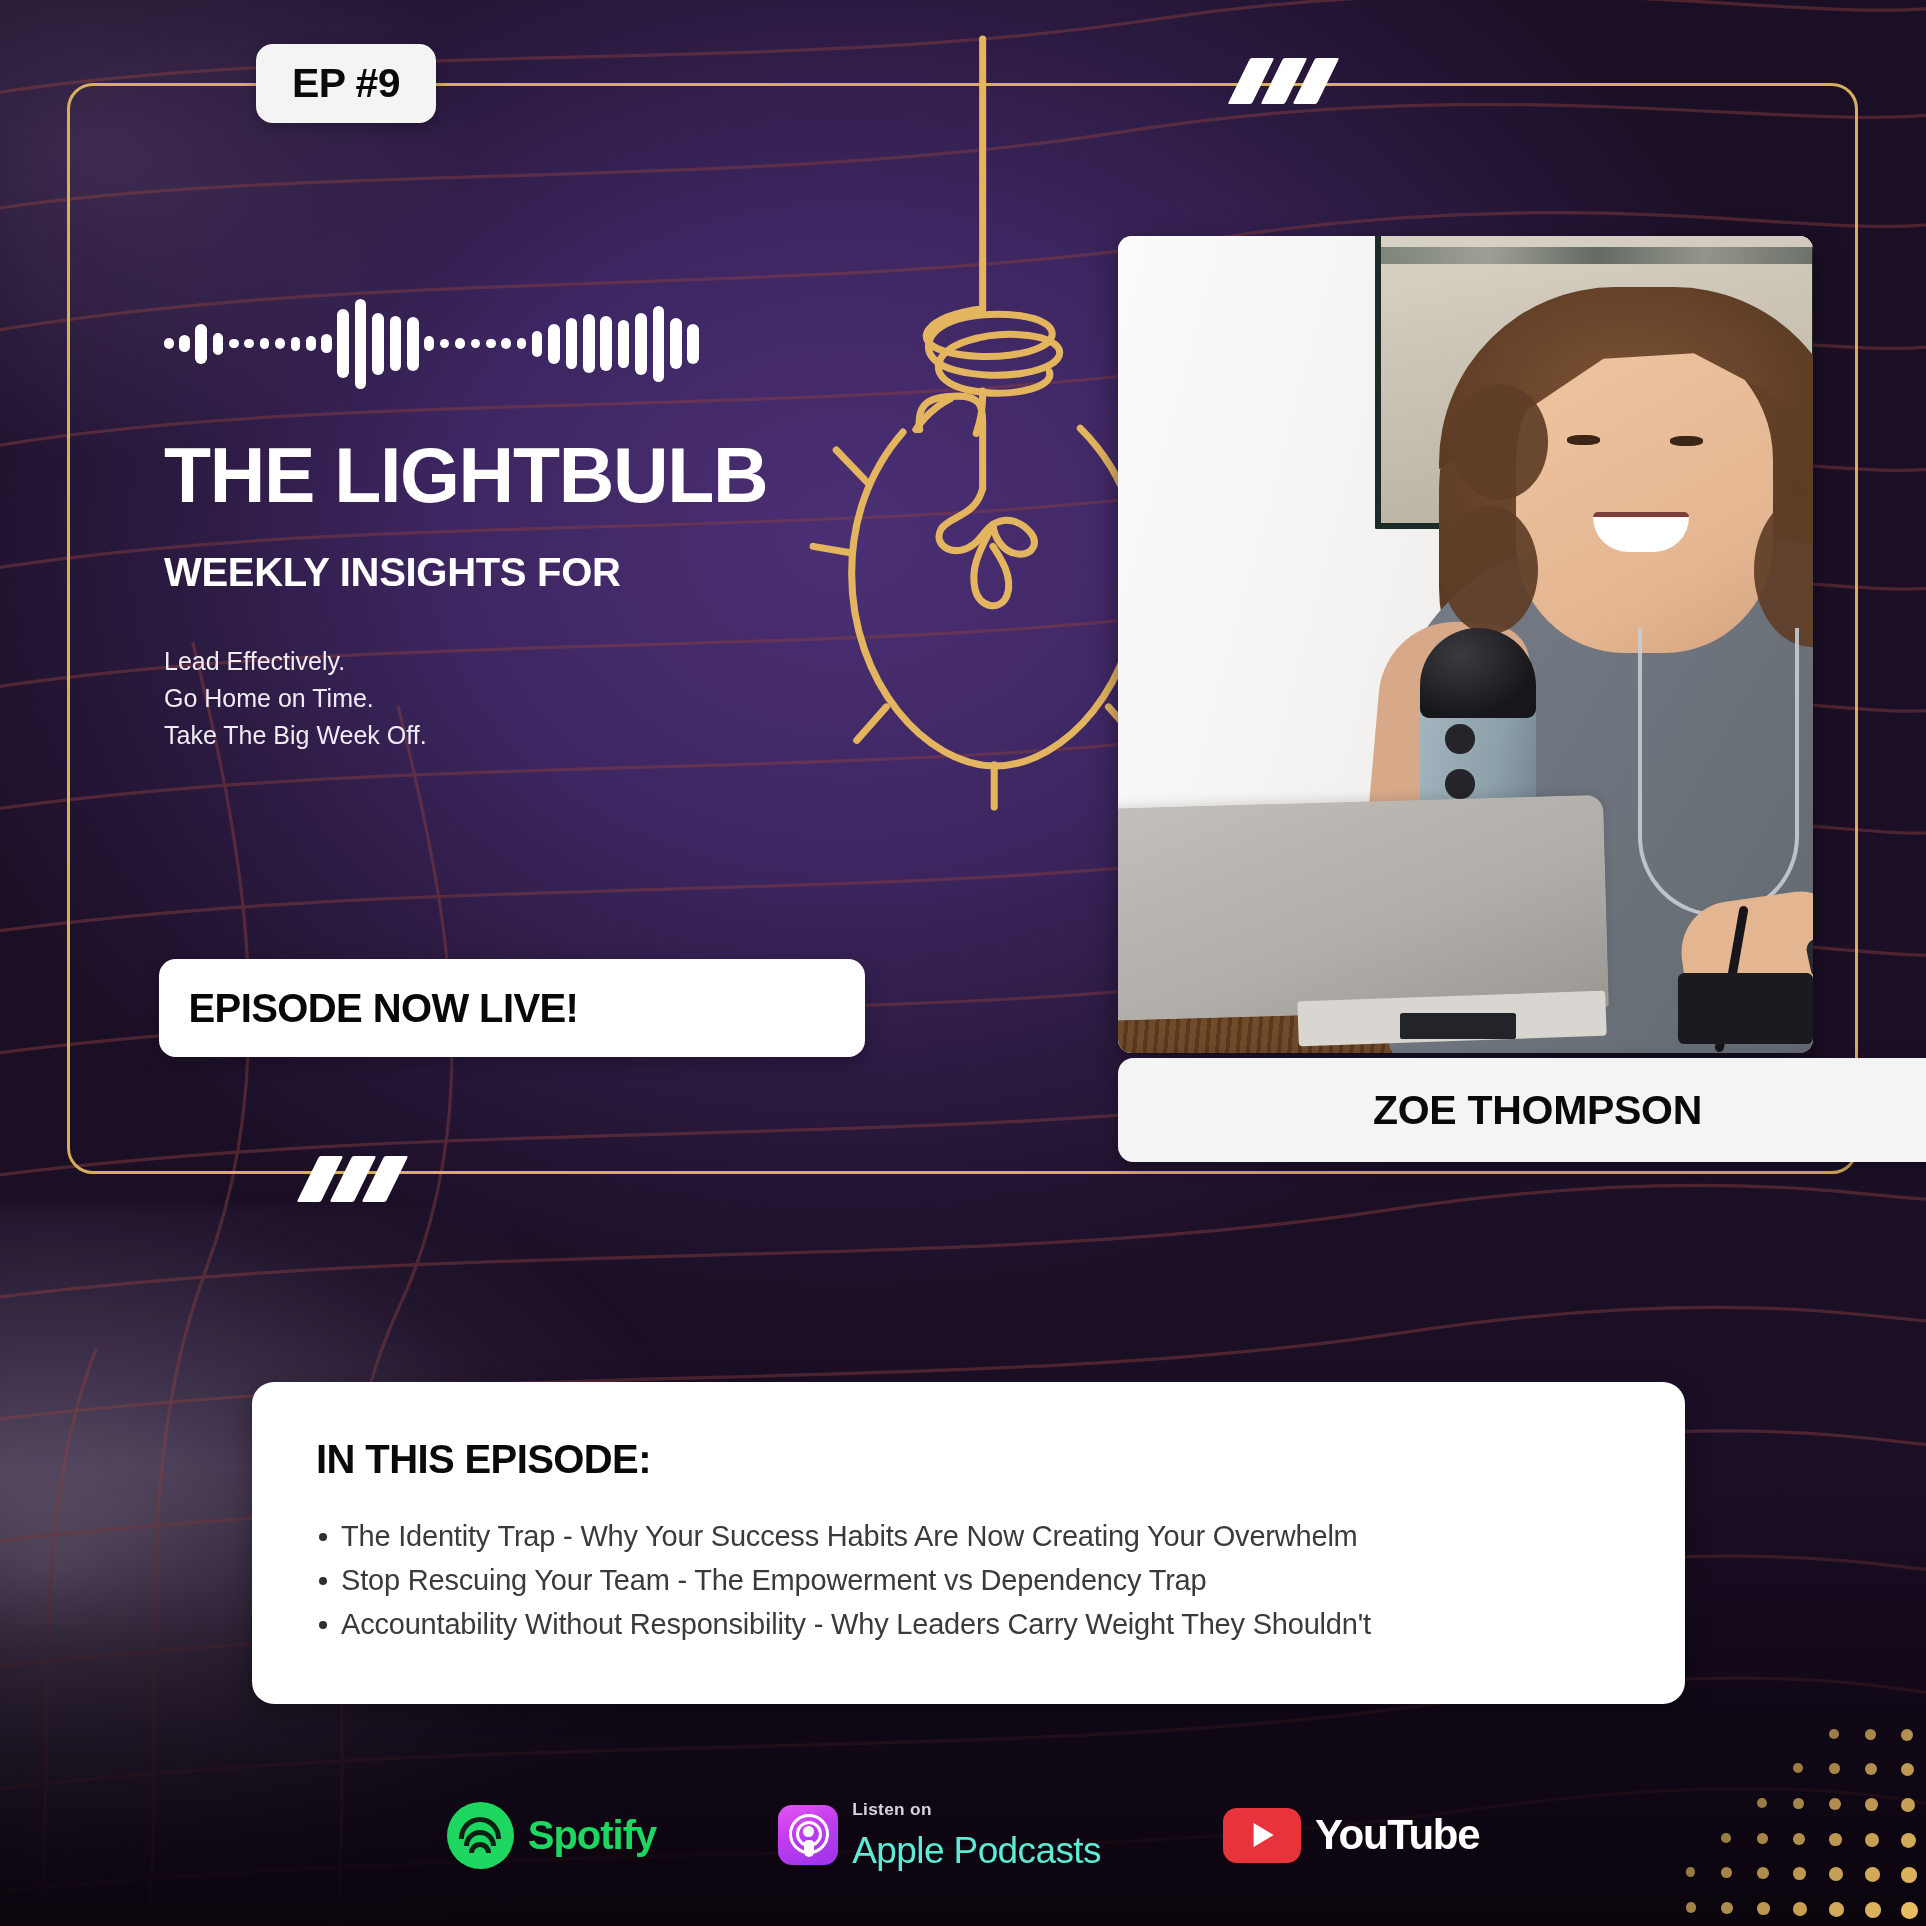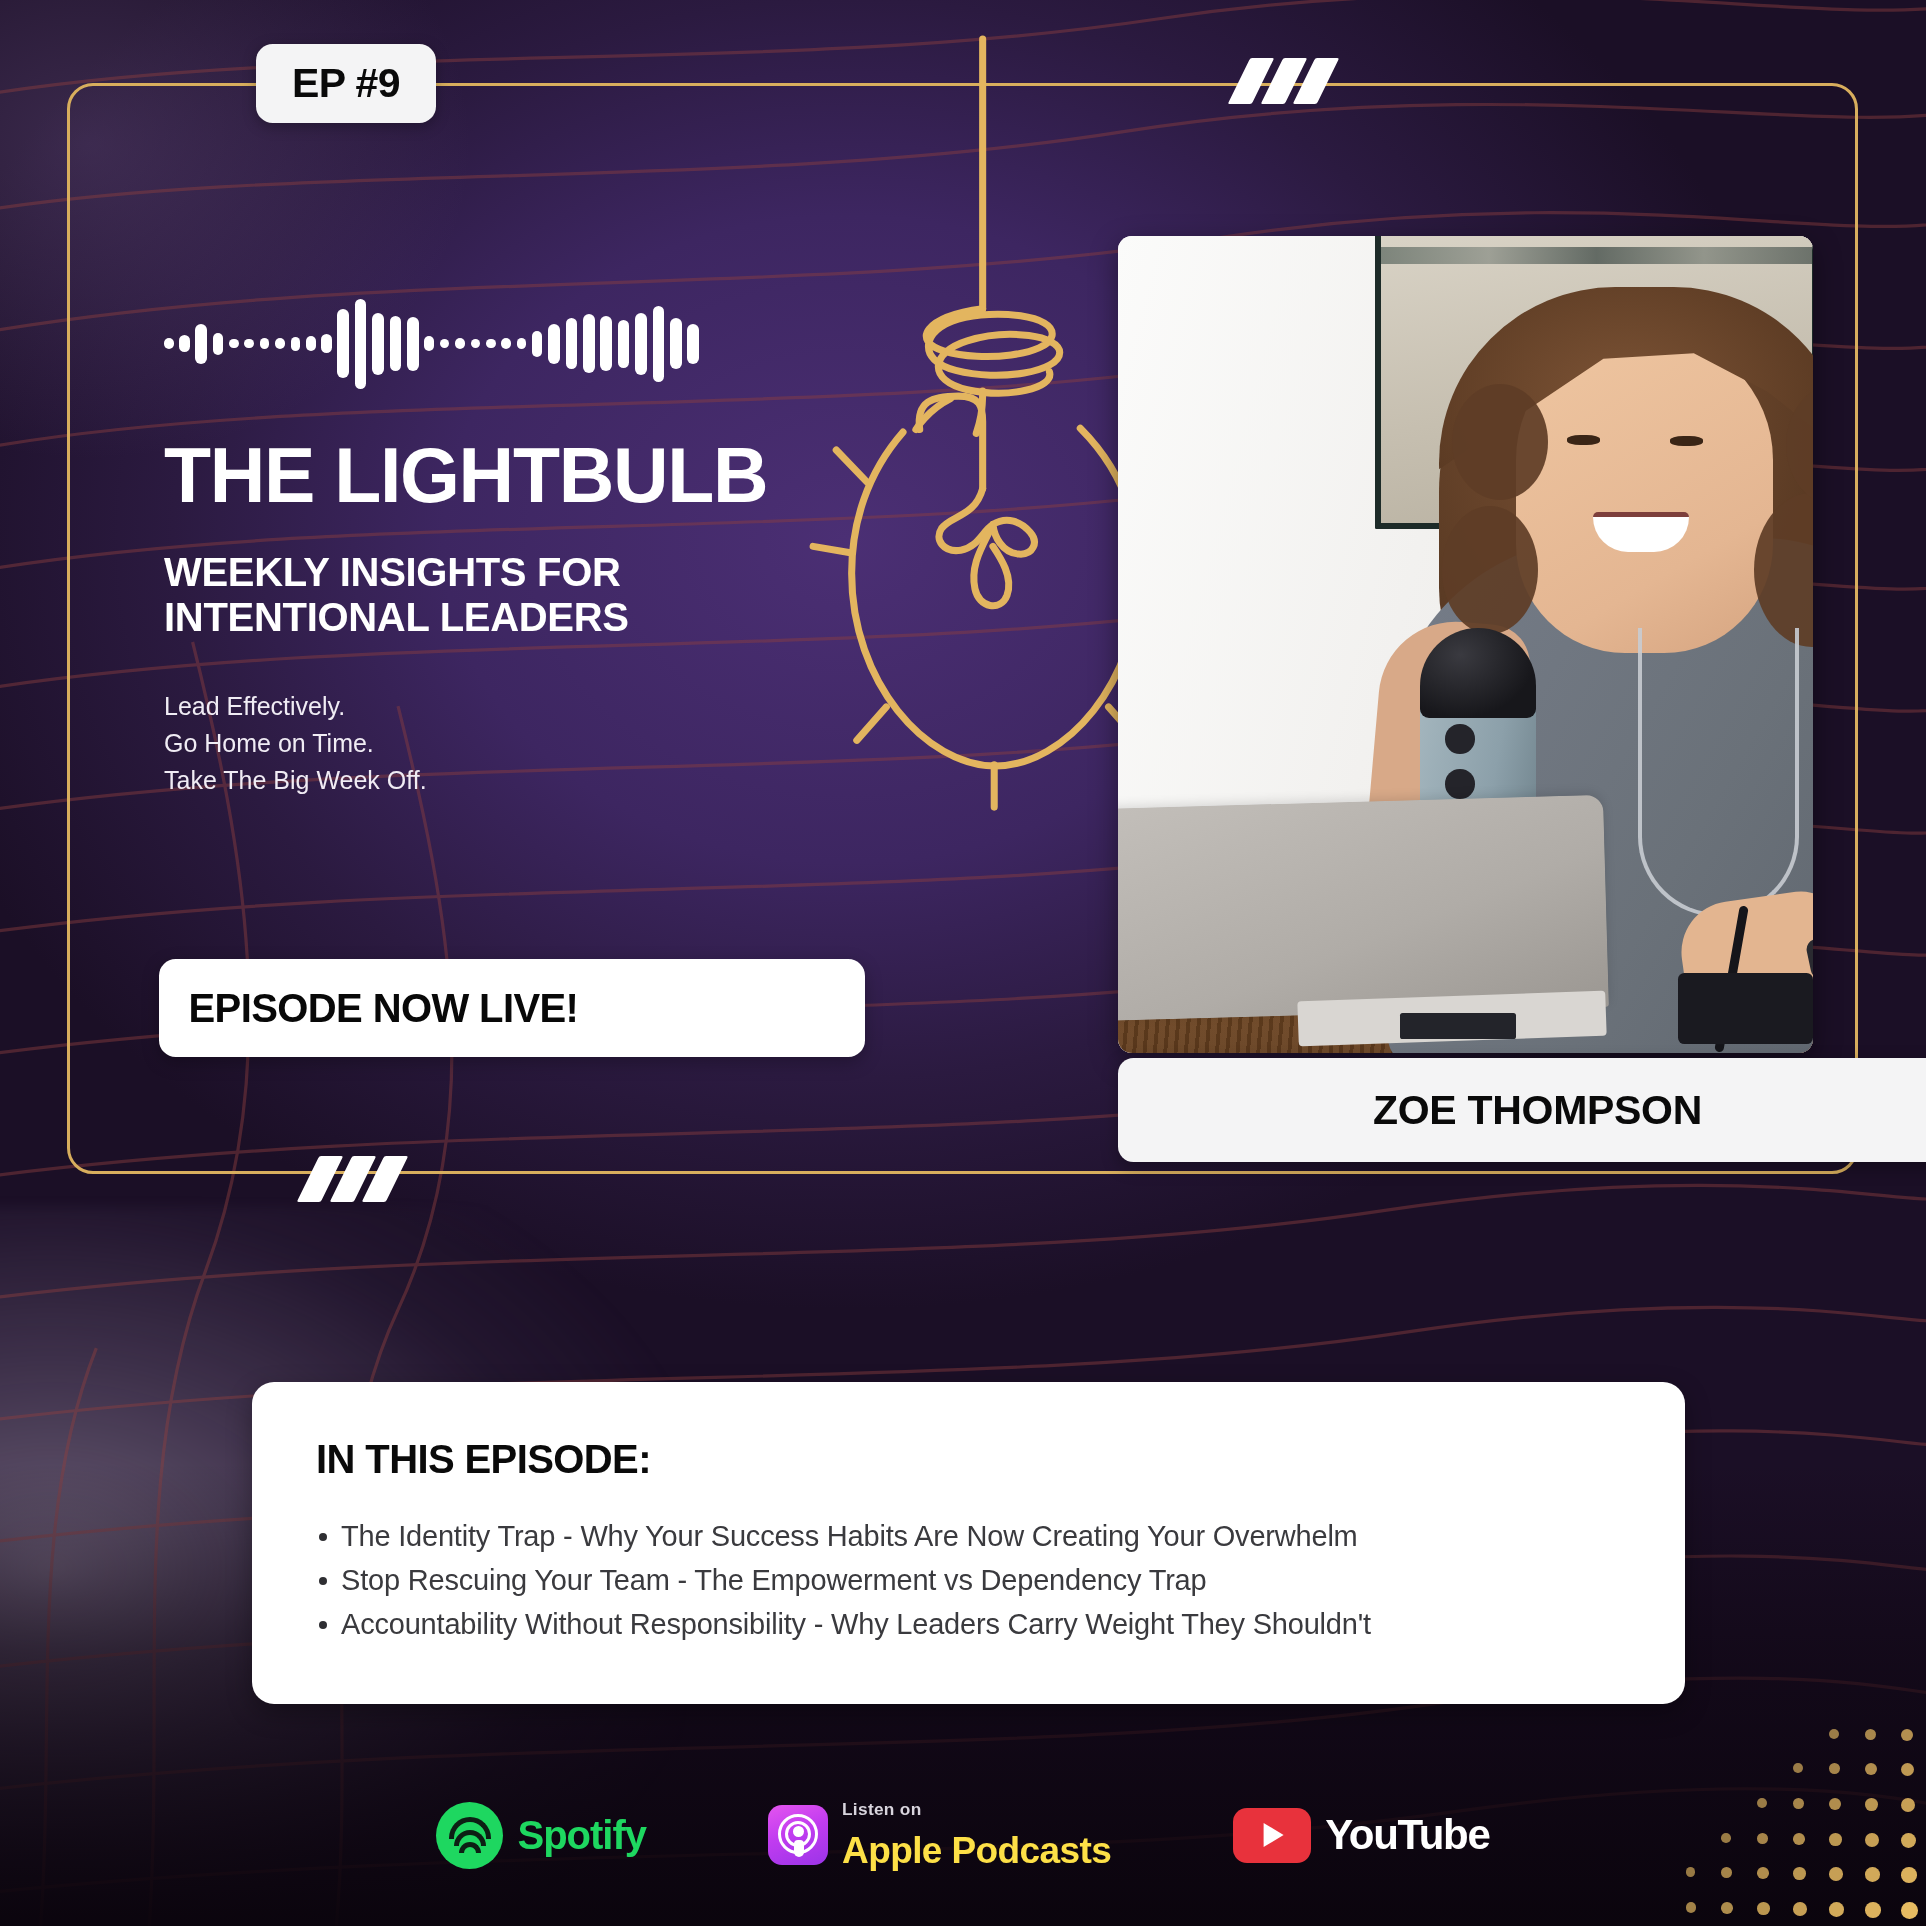--- a/index.html
+++ b/index.html
@@ -153,21 +153,21 @@
     position:relative;flex:none;}
   .sp-mark i{position:absolute;left:50%;transform:translateX(-50%);
     border:5.8px solid #0d1f14;border-bottom:none;border-radius:39px 39px 0 0;background:transparent;}
   .sp-text{font-size:40px;font-weight:700;color:#1ED760;letter-spacing:-1px;}
   .ap-mark{width:60px;height:60px;border-radius:14px;flex:none;position:relative;
     background:linear-gradient(160deg,#e455ef 0%,#c13cf0 45%,#9b34e8 100%);}
   .ap-mark i{position:absolute;background:transparent;border:3.9px solid #fff;border-radius:50%;}
   .ap-mark b{position:absolute;background:#fff;display:block;}
   .ap-txt{line-height:1;}
   .ap-txt .sm{font-size:17.3px;font-weight:700;color:#d8d4dd;letter-spacing:0.3px;display:block;}
-  .ap-txt .lg{font-size:37px;font-weight:700;color:#fde047;letter-spacing:-0.6px;display:block;margin-top:14px;}
+  .ap-txt .lg{font-size:37px;font-weight:400;color:#5eead4;letter-spacing:-0.6px;display:block;margin-top:14px;}
   .yt-mark{width:78px;height:55px;border-radius:14px;background:#E8323C;flex:none;
     position:relative;}
   .yt-mark i{position:absolute;left:50%;top:50%;transform:translate(-42%,-50%);
     width:0;height:0;border-left:20.5px solid #ffffff;
     border-top:12.2px solid transparent;border-bottom:12.2px solid transparent;}
   .yt-text{font-size:42px;font-weight:700;color:#ffffff;letter-spacing:-1.3px;}
 </style>
 </head>
 <body>
 
@@ -314,21 +314,20 @@
         <i style="height: 55px; width: 11.6px;"></i>
         <i style="height: 48px; width: 11.6px;"></i>
         <i style="height: 62px; width: 11.6px;"></i>
         <i style="height: 76px; width: 11.6px;"></i>
         <i style="height: 51px; width: 11.6px;"></i>
         <i style="height: 40px; width: 11.6px;"></i>
       </div>
     <div class="show-title">THE LIGHTBULB</div>
     <div class="show-sub">
       <div>WEEKLY INSIGHTS FOR</div>
-      <div>INTENTIONAL LEADERS</div>
     </div>
     <div class="tagline">
       <div>Lead Effectively.</div>
       <div>Go Home on Time.</div>
       <div>Take The Big Week Off.</div>
     </div>
   </div>
 
   <div class="cta">
     <span>EPISODE NOW LIVE!</span>

